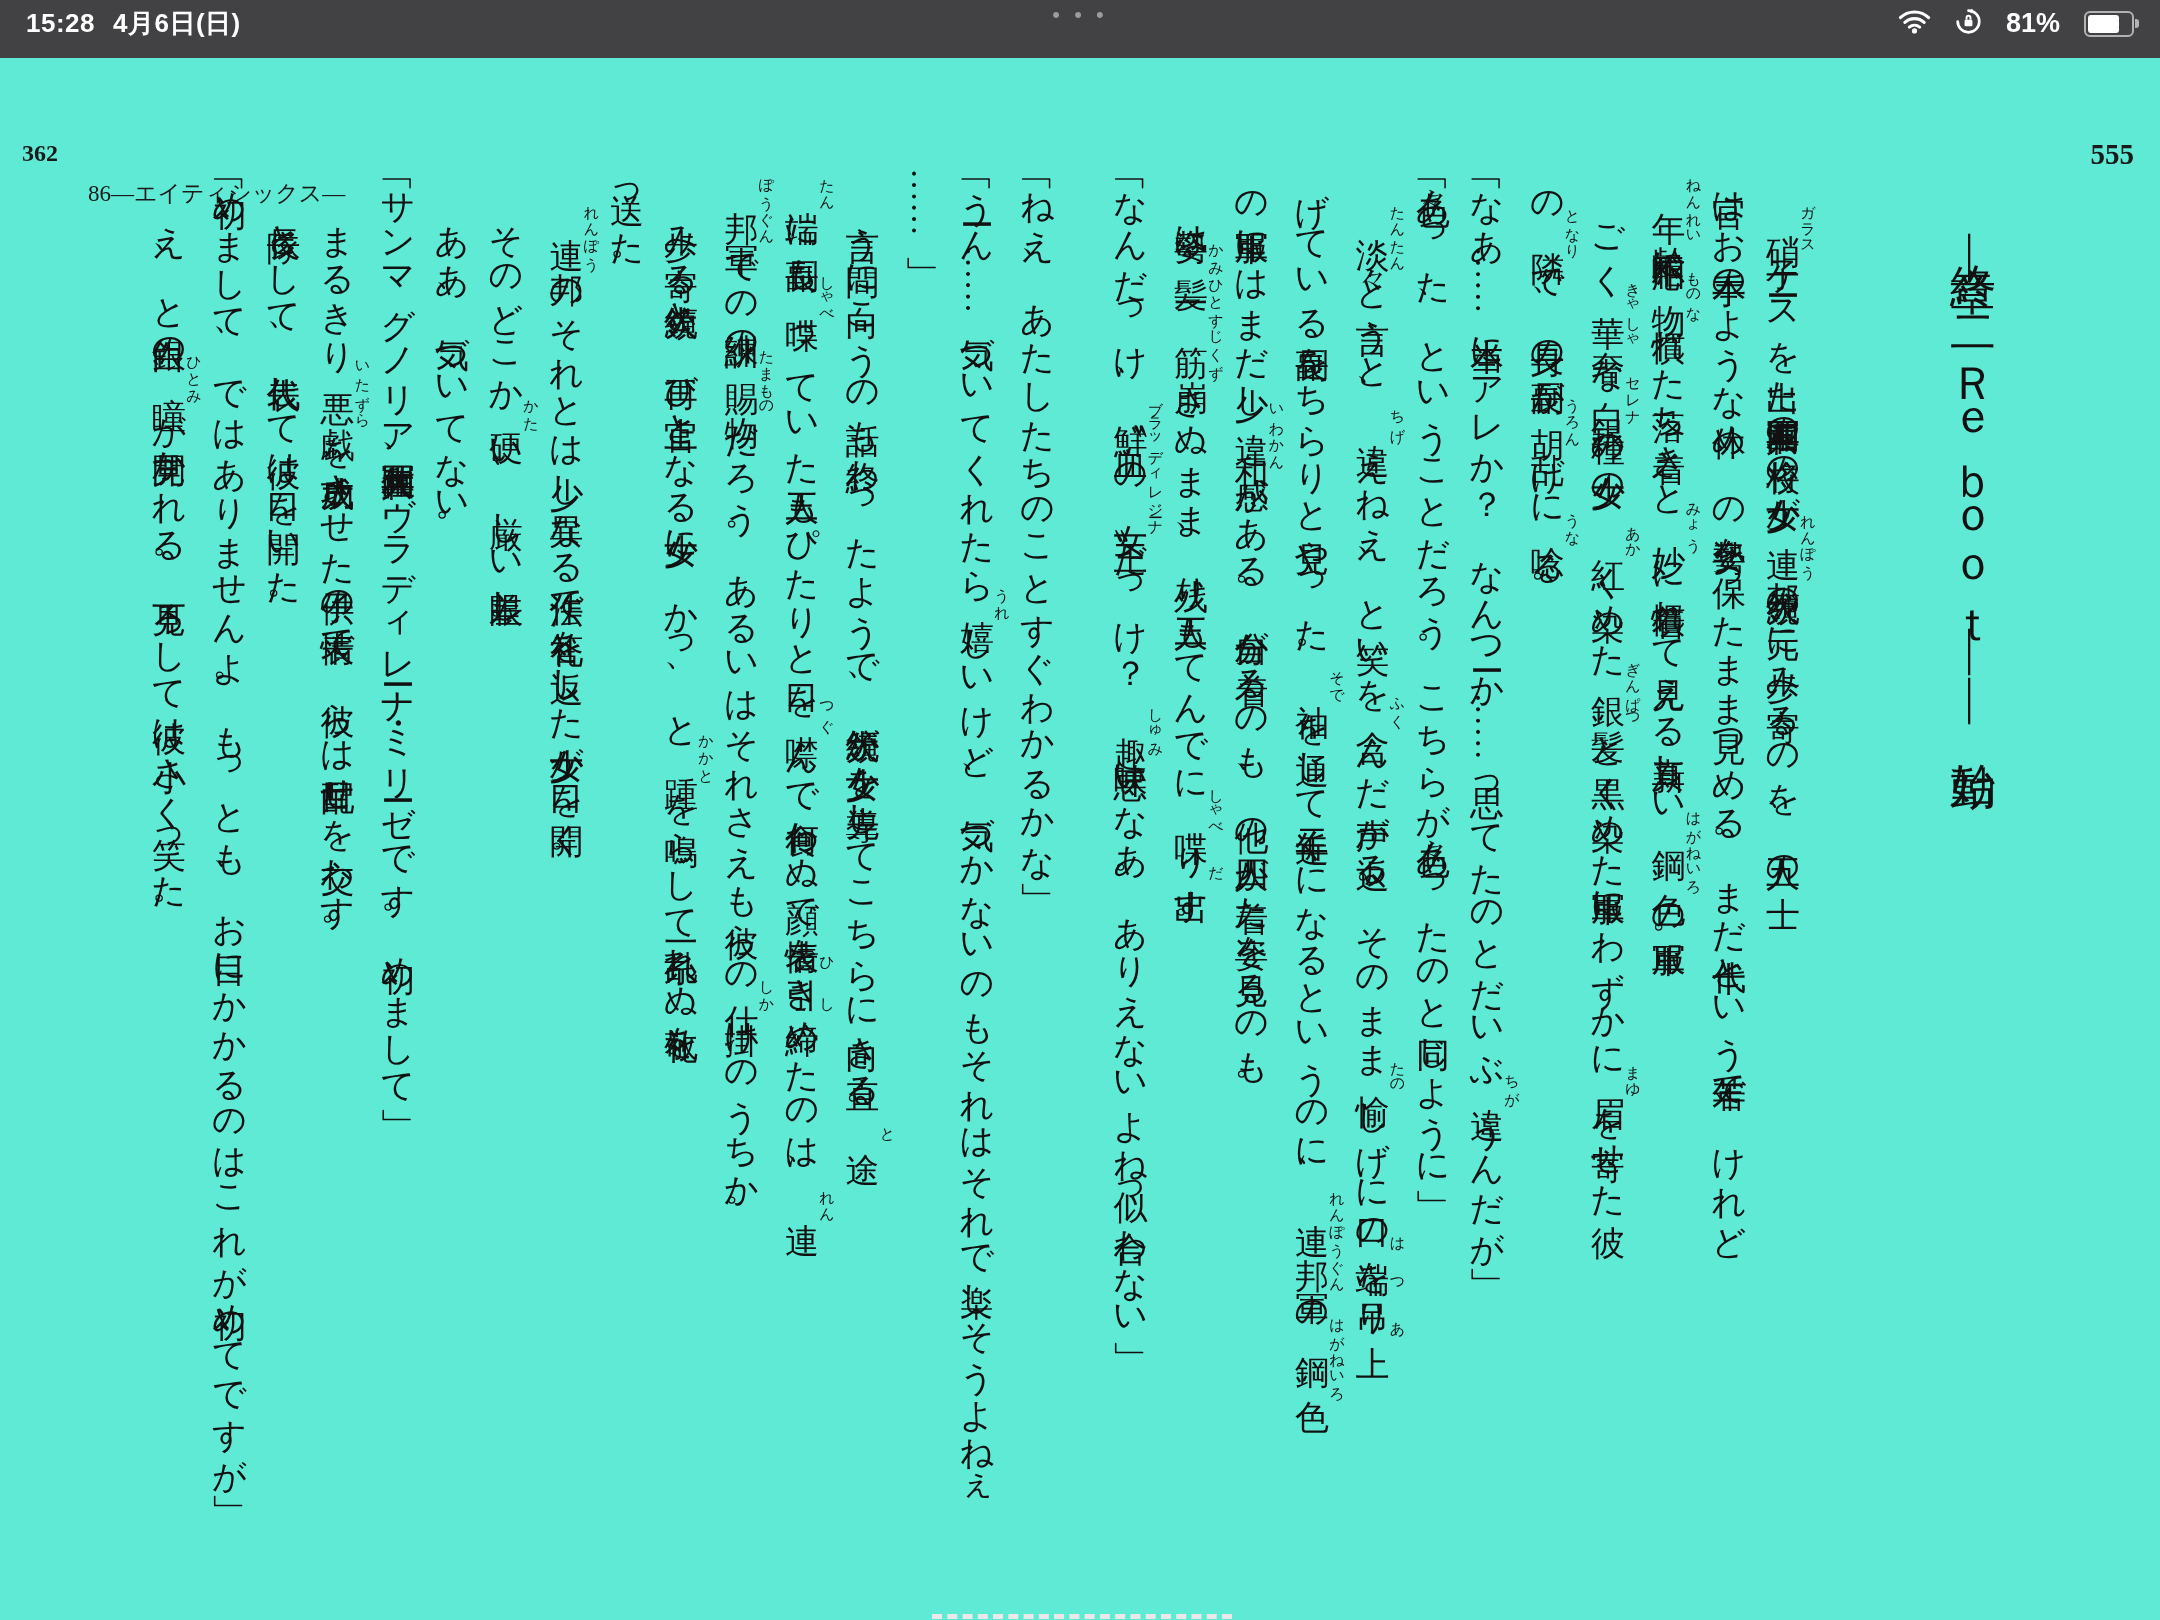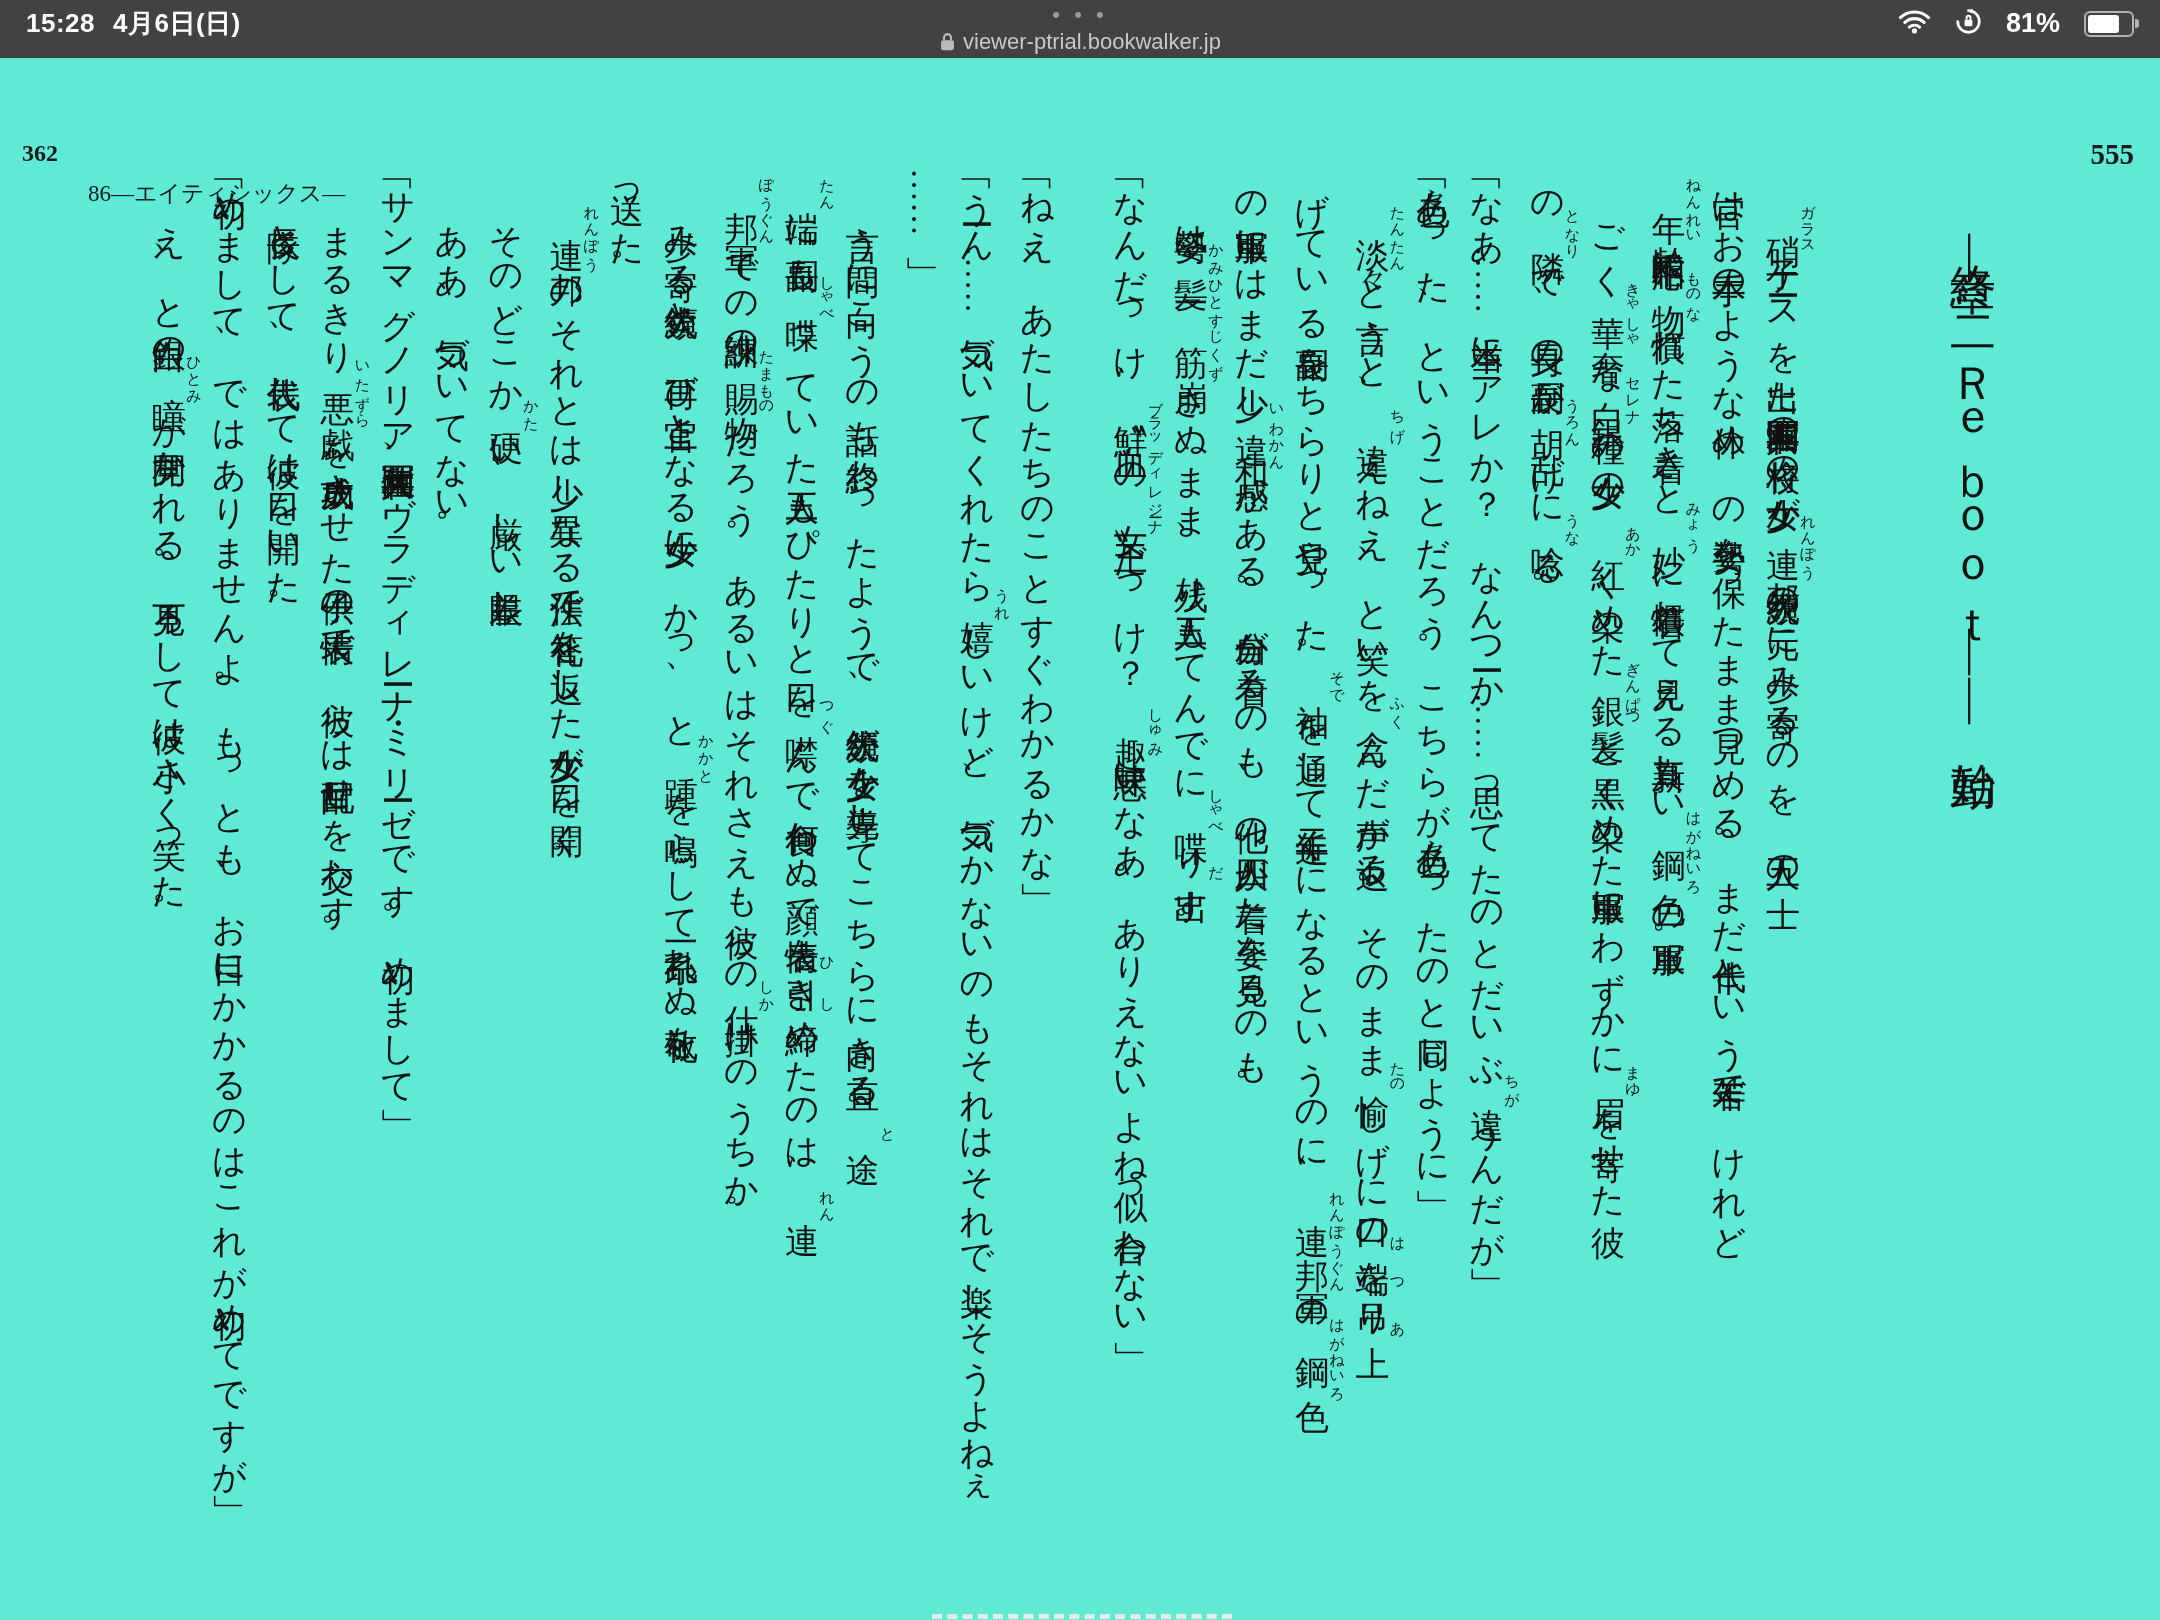--- a/index.html
+++ b/index.html
@@ -85,26 +85,20 @@
           <rect x="7.8" y="9.6" width="6.4" height="5.2" rx="1" fill="#fff"></rect>
           <path d="M9.4,9.6 v-1.7 a1.6,1.6 0 0 1 3.2,0 v1.7" fill="none" stroke="#fff" stroke-width="1.6"></path>
         </svg>
       </span>
       <span class="batt-pct">81%</span>
       <span class="batt">
           <span class="fill"></span>
           <span class="nub"></span>
         </span>
     </div>
-    <div class="urlrow">
-      <svg width="17" height="20" viewBox="0 0 14 17">
-        <rect x="1.5" y="7" width="11" height="8.5" rx="1.8" fill="#b9b9bb"></rect>
-        <path d="M4,7 v-2.2 a3,3 0 0 1 6,0 V7" fill="none" stroke="#b9b9bb" stroke-width="1.8"></path>
-      </svg><span>viewer-ptrial.bookwalker.jp</span>
-    </div>
   </div>
 
   <div>
 
     <div class="hdr-left">362</div>
     <div class="hdr-book">86—エイティシックス—</div>
     <div class="hdr-right">555</div>
 
     <div class="vtext chapter-title">終章―二　Ｒｅｂｏｏｔ――始動</div>
 

